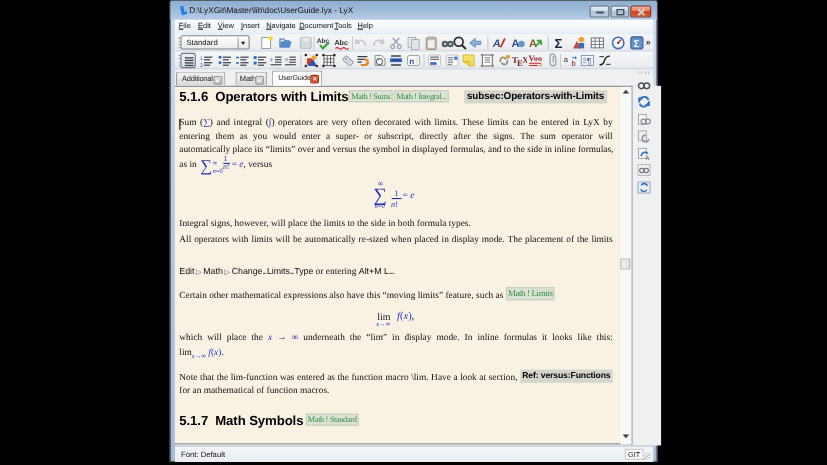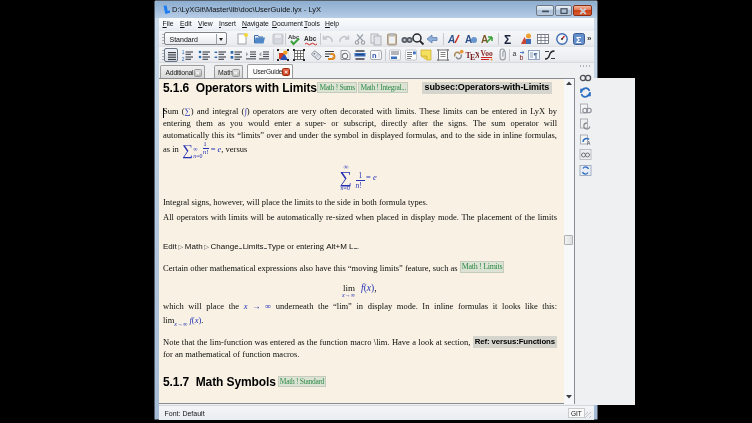--- a/index.html
+++ b/index.html
@@ -44,21 +44,21 @@
 .tabbar { position:absolute; left:4px; top:62px; width:435px; height:15px; background:#eef0f2; }
 .tab { position:absolute; top:2px; height:13px; background:linear-gradient(180deg,#f0f0f0,#dadada);
   border:1px solid #9c9c9c; border-bottom:none; border-radius:2px 2px 0 0; font-size:6.8px; color:#222; }
 .tab.active { background:#fdfdfd; top:1px; height:14px; z-index:3; }
 .tab .tx { position:absolute; left:4px; top:2.5px; }
 .tab .cl { position:absolute; right:2px; top:2.5px; width:8px; height:8px; border-radius:1.5px;
   background:linear-gradient(180deg,#e0e0e0,#b8b8b8); border:1px solid #999; }
 .tab .cl:after { content:"✕"; position:absolute; left:1px; top:0.5px; font-size:5px; color:#fff; font-weight:bold; }
 .tab.active .cl { background:linear-gradient(180deg,#e8654a,#c93a16); border-color:#9c2c0e; }
 
-.main { position:absolute; left:4px; top:77px; width:476px; height:327px; background:#eef0f2; }
+.main { position:absolute; left:4px; top:77px; width:442px; height:327px; background:#eef0f2; }
 .docframe { position:absolute; left:0; top:0; width:416px; height:326px; border:1px solid #868b94; border-left:none; background:#f9f2e4; }
 .doc { position:absolute; left:0px; top:0.5px; width:404.5px; height:324px; overflow:hidden;
   font-family:"Liberation Serif", serif; font-size:8.5px; color:#0d0d0d; }
 .ln { position:absolute; left:4px; width:394px; height:12px; line-height:12px;
   text-align:justify; text-align-last:justify; white-space:nowrap; }
 .ln.last { text-align-last:left; }
 .m { color:#2330b4; }
 .mi2 { color:#2330b4; font-style:italic; }
 .hd { position:absolute; left:4px; font-family:"Liberation Sans", sans-serif; font-weight:bold; font-size:12px;
   letter-spacing:-0.1px; color:#000; white-space:nowrap; line-height:14px; }
@@ -495,21 +495,21 @@
       </div>
   </div>
 
   <div class="main">
     <div class="docframe"></div>
     <div class="doc">
       <div class="caret" style="top:29px;"></div>
       <div class="hd" style="top:2px;">5.1.6&nbsp;&nbsp;Operators with Limits<span class="inset" style="margin-left:0.5px;">Math ! Sums</span><span class="inset" style="margin-left:1.5px;">Math ! Integral...</span><span class="label" style="position:absolute;left:258.5px;top:1.5px;">subsec:Operators-with-Limits</span></div>
       <div class="ln" style="top:26.5px;">Sum (<span class="m">∑</span>) and integral (<span class="m">∫</span>) operators are very often decorated with limits. These limits can be entered in LyX by</div>
       <div class="ln" style="top:38.5px;">entering them as you would enter a super- or subscript, directly after the signs. The sum operator will</div>
-      <div class="ln" style="top:50.5px;">automatically this its “limits” over and under the symbol in displayed formulas, and to the side in inline formulas,</div>
+      <div class="ln" style="top:50.5px;">automatically place its “limits” over and versus the symbol in displayed formulas, and to the side in inline formulas,</div>
       <div class="ln last" style="top:62.5px;">as in <span class="m" style="font-size:15px;vertical-align:-3.5px;margin-left:1px;">∑</span><span class="limbox m" style="width:10px;height:10px;vertical-align:-4px;"><span style="position:absolute;left:0.5px;top:-3px;font-size:6px;">∞</span><span style="position:absolute;left:0.5px;top:4px;font-size:6px;"><i>n</i>=0</span></span><span class="frac m" style="font-size:7px;vertical-align:-2.5px;"><span class="fn">1</span><span class="fd"><i>n</i>!</span></span><span class="m"> = <i>e</i></span>, versus</div>
       <div style="position:absolute;top:89px;left:0;width:404px;height:24px;color:#2330b4;">
         <span style="position:absolute;left:184.5px;top:-4.5px;font-size:7px;">∞</span>
         <span style="position:absolute;left:180.5px;top:0px;font-size:17px;">∑</span>
         <span style="position:absolute;left:181.5px;top:17px;font-size:6px;"><i>n</i>=0</span>
         <span style="position:absolute;left:199.5px;top:3px;font-size:7.5px;">1</span>
         <span style="position:absolute;left:197px;top:12.3px;width:9px;height:0.9px;background:#2330b4;"></span>
         <span style="position:absolute;left:196.5px;top:13.2px;font-size:7.5px;"><i>n</i>!</span>
         <span style="position:absolute;left:207px;top:4.5px;font-size:8.5px;">= <i>e</i></span>
       </div>

